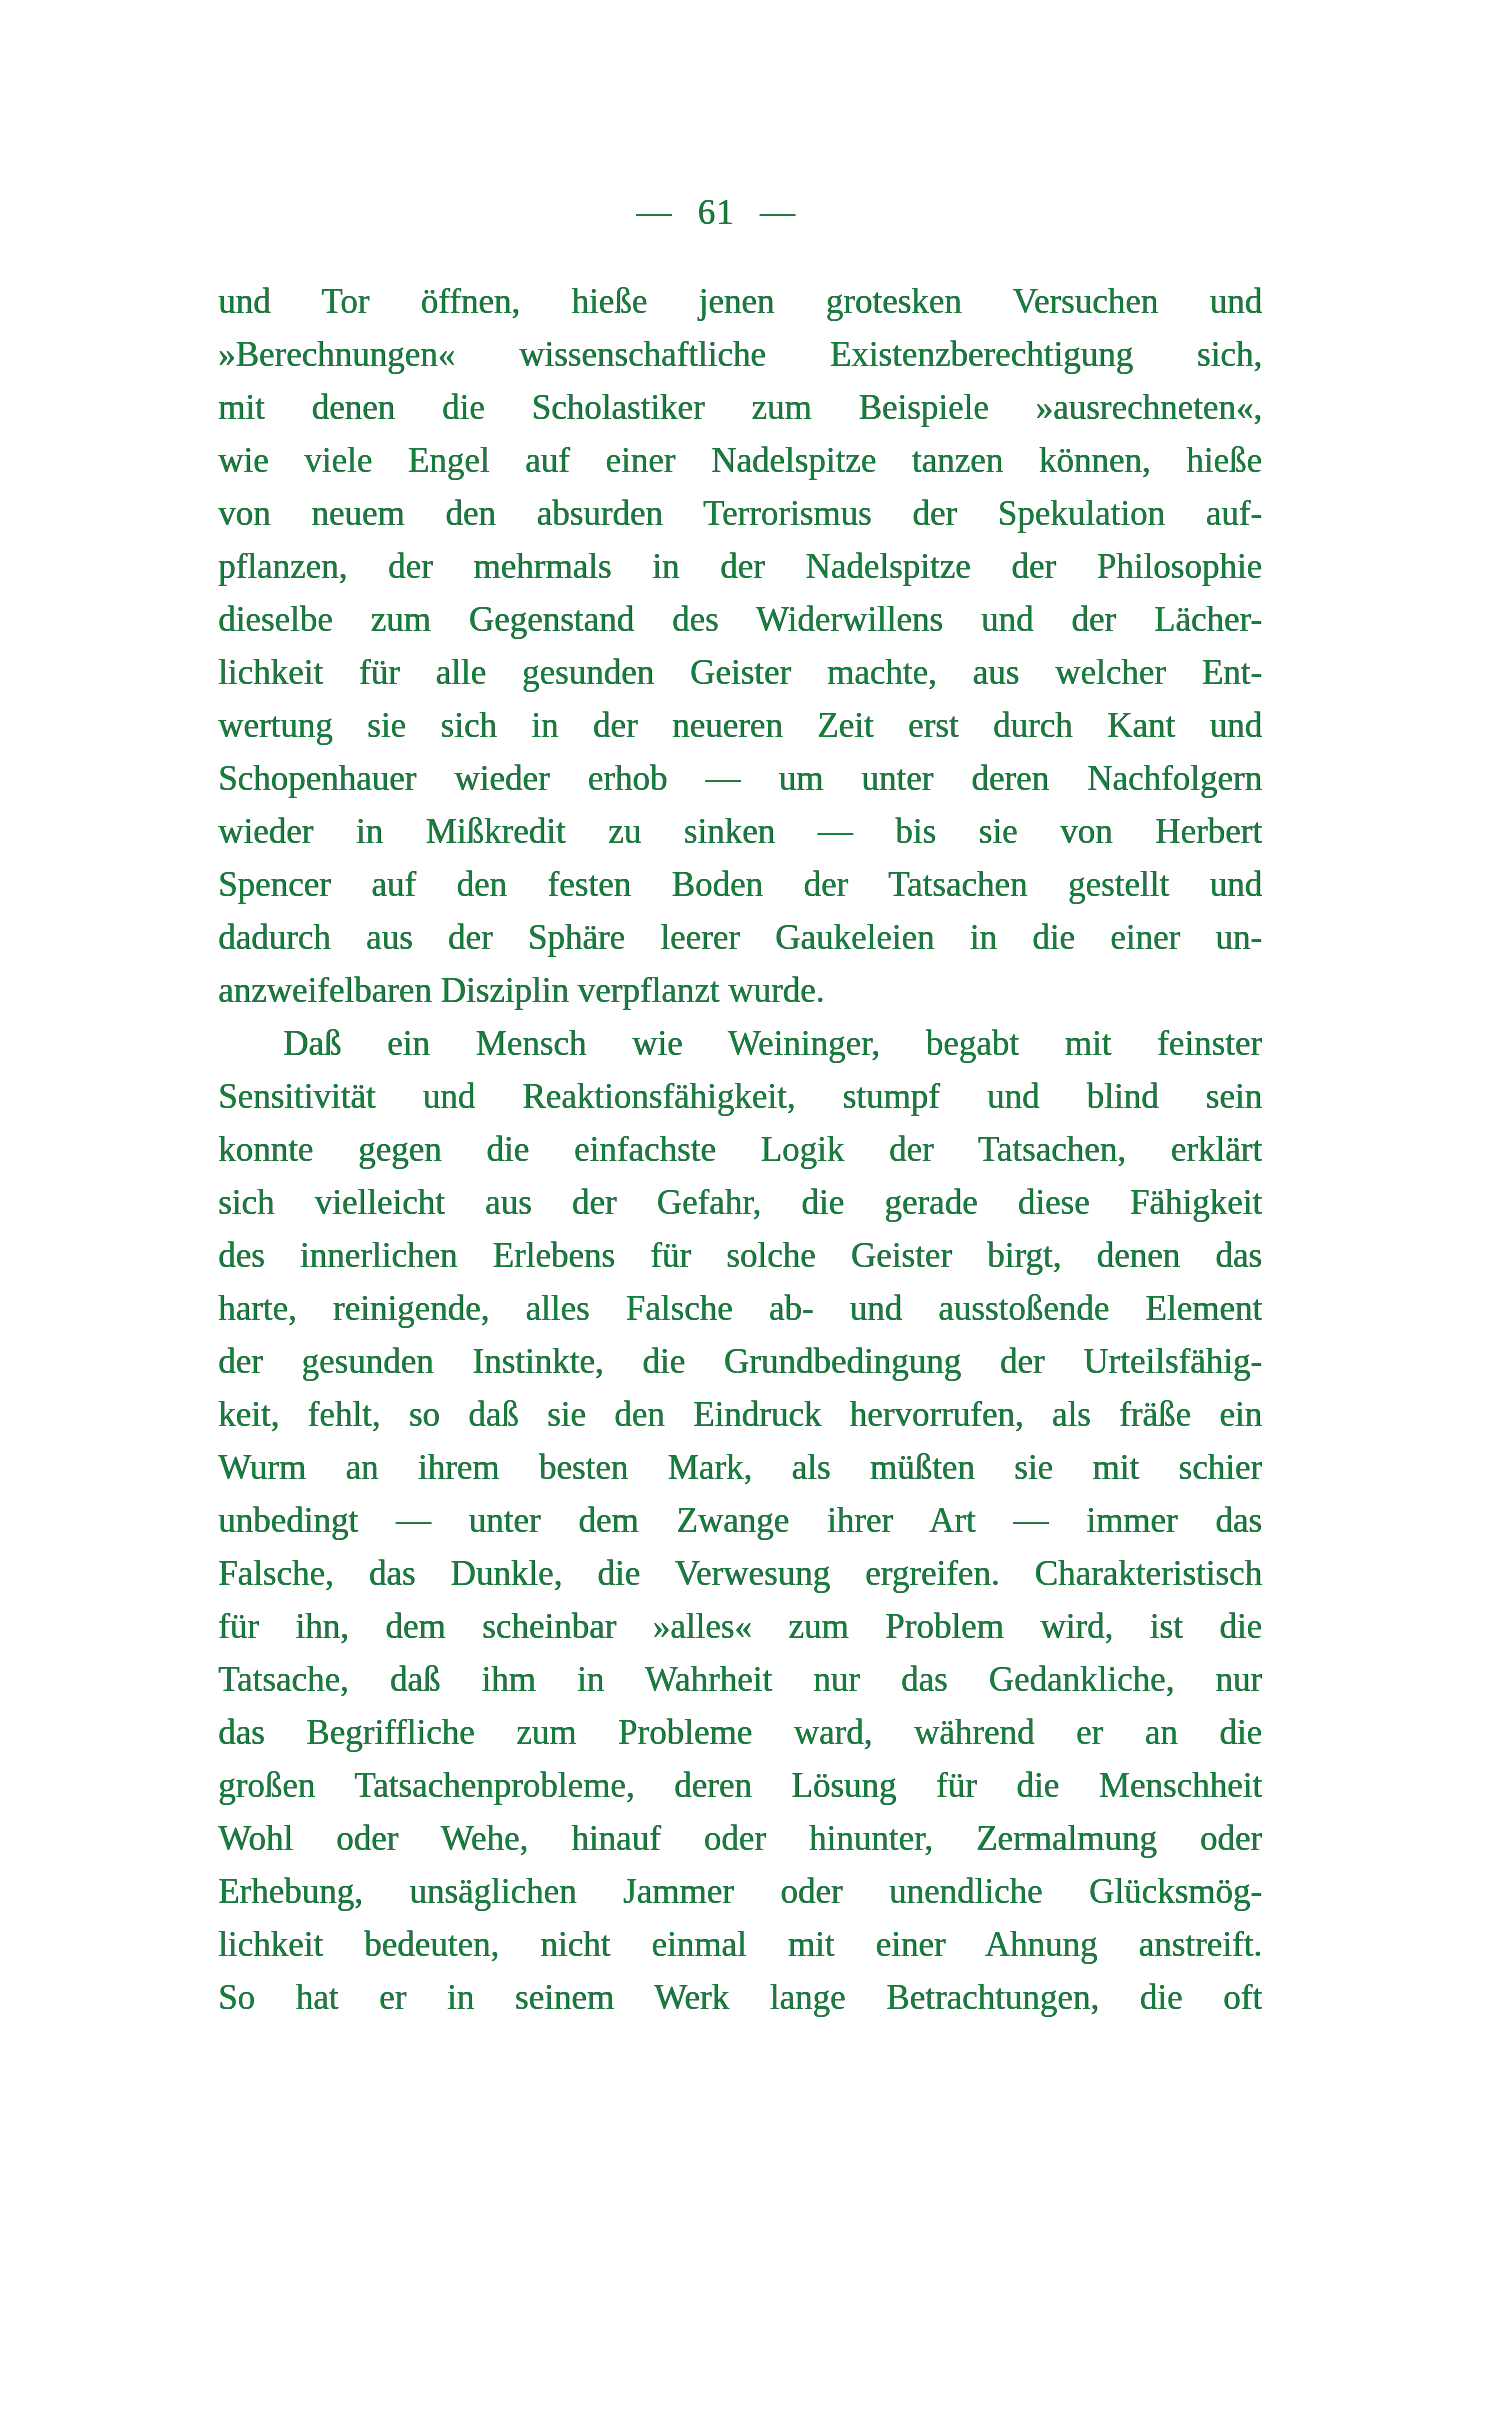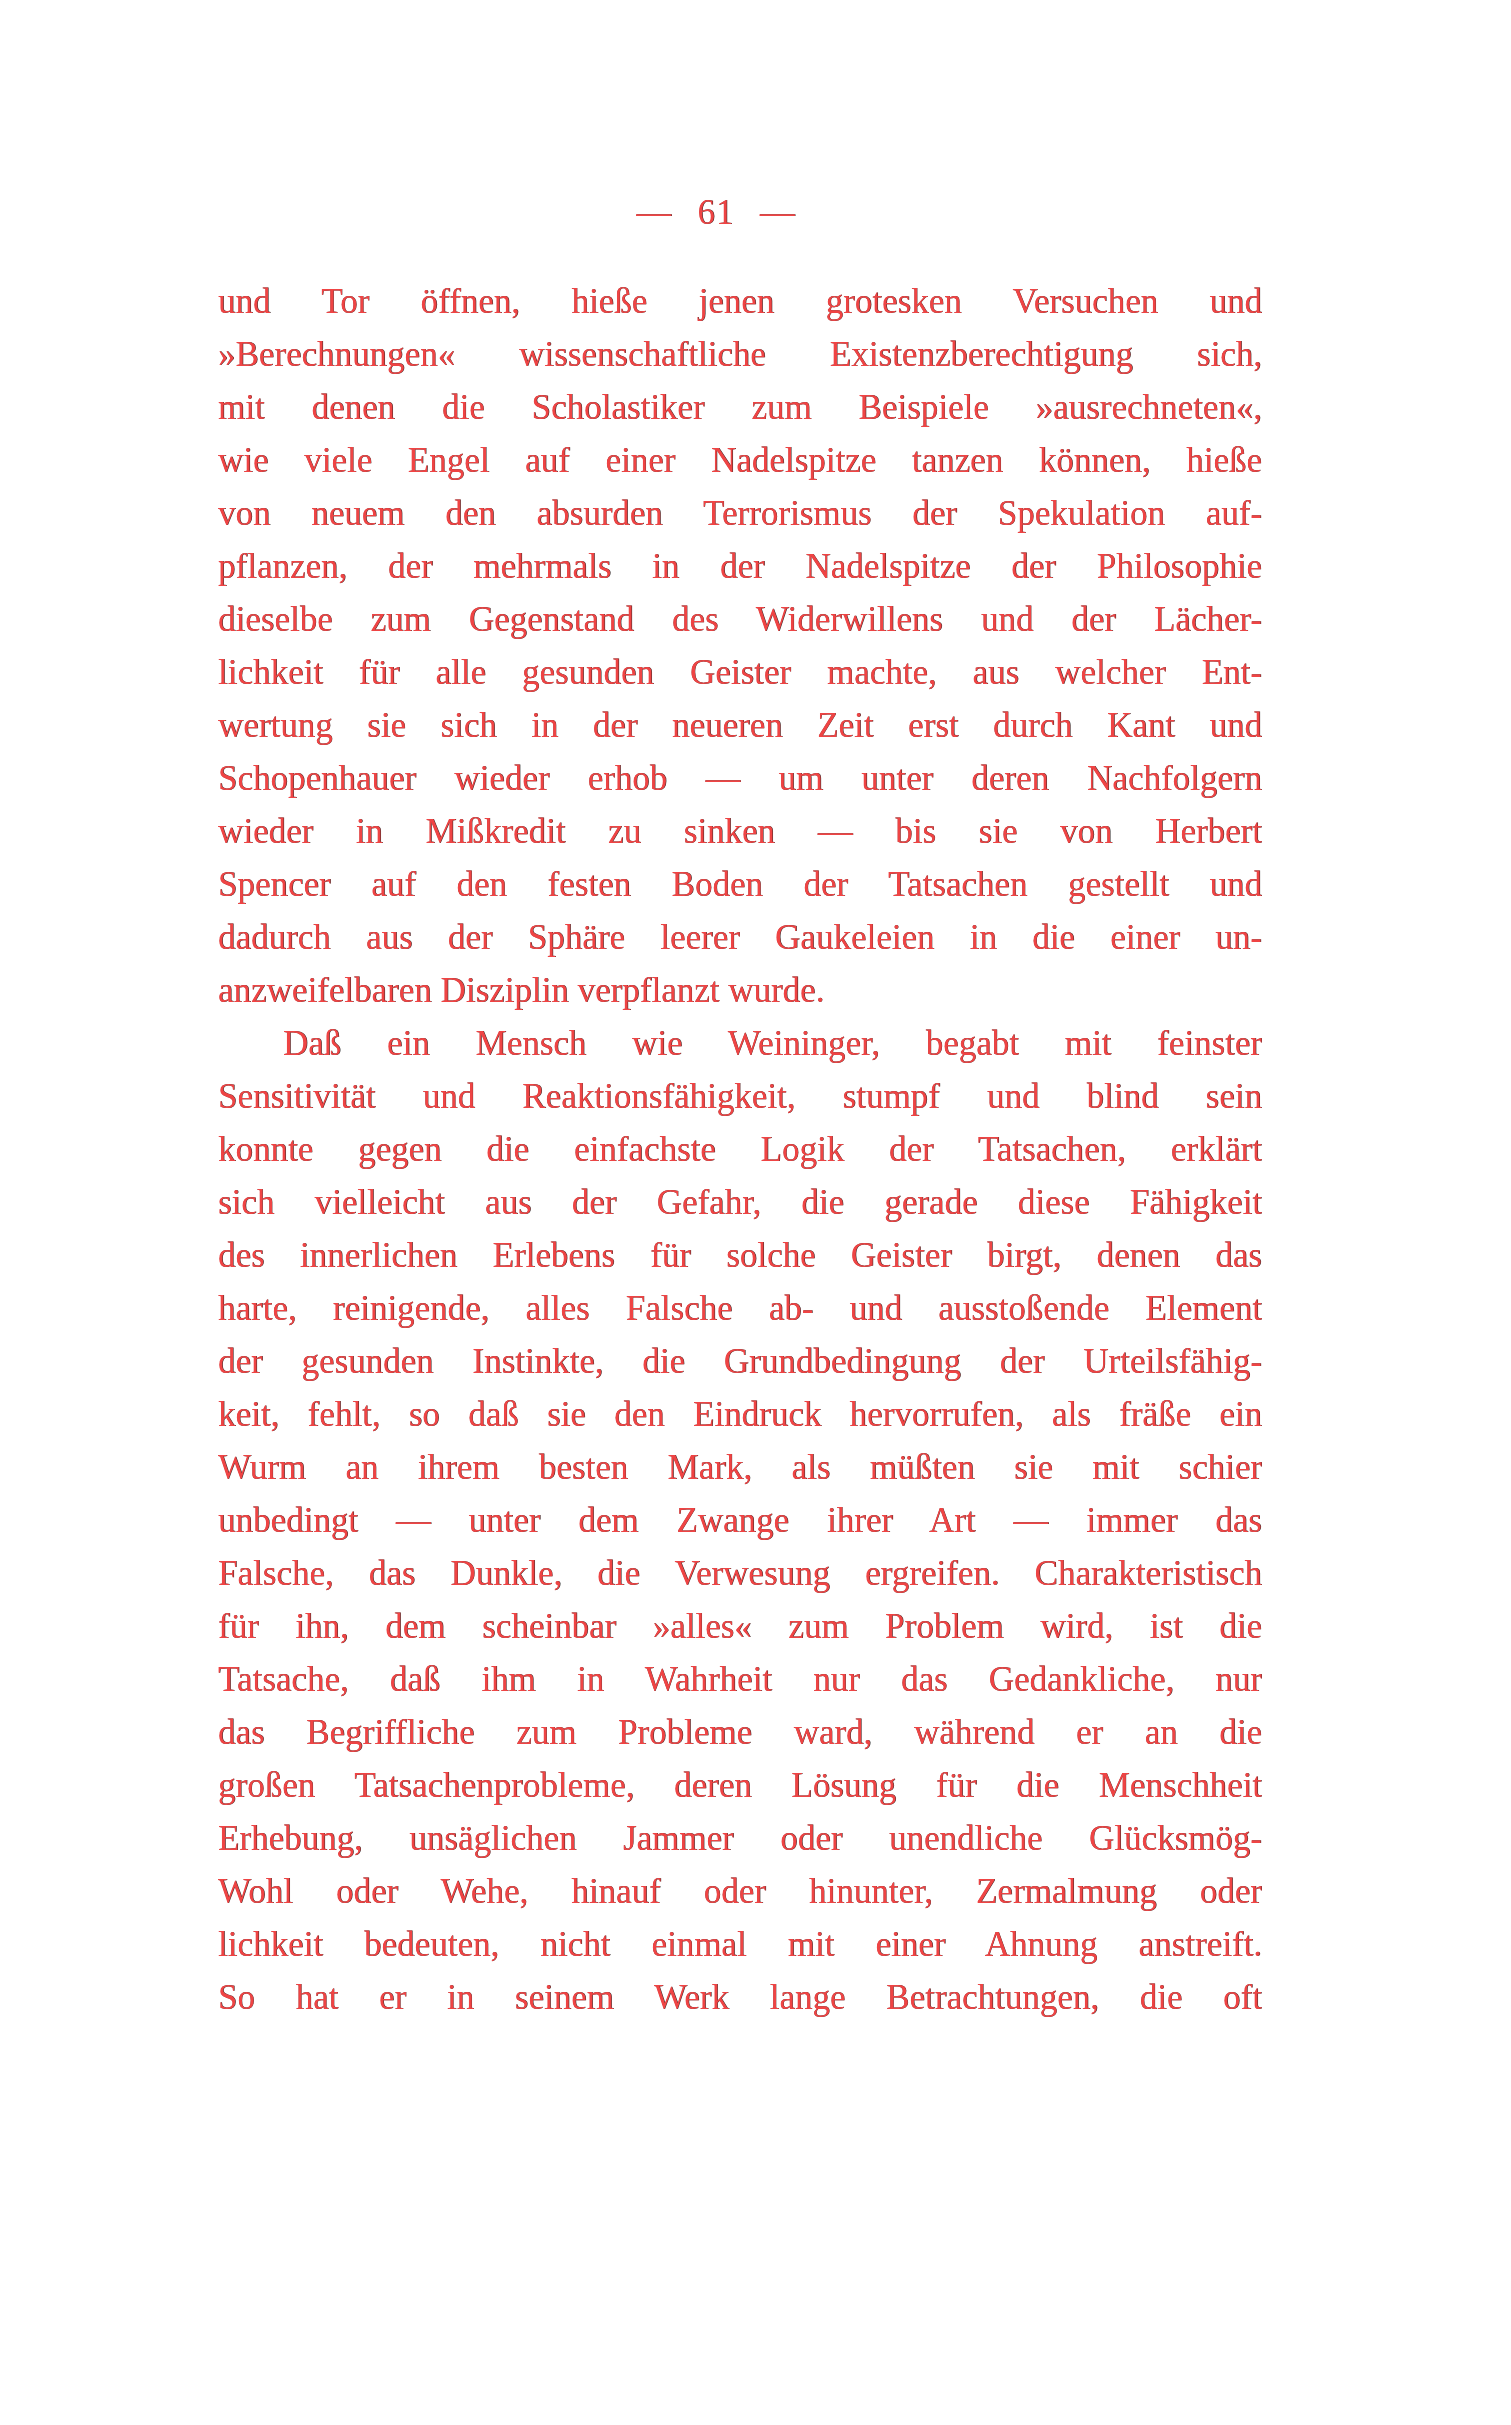--- a/index.html
+++ b/index.html
@@ -7,21 +7,21 @@
     padding: 0;
     background: #ffffff;
   }
   .page {
     position: relative;
     width: 1511px;
     height: 2426px;
     background: #ffffff;
     overflow: hidden;
     font-family: "Liberation Serif", "DejaVu Serif", serif;
-    color: #ef4444;
+    color: #15803d;
   }
   .page-number {
     position: absolute;
     top: 193px;
     left: 170px;
     width: 1092px;
     text-align: center;
     font-size: 35px;
     line-height: 40px;
     word-spacing: 0.45em;
@@ -84,20 +84,20 @@
         <div class="line">harte, reinigende, alles Falsche ab- und ausstoßende Element</div>
         <div class="line">der gesunden Instinkte, die Grundbedingung der Urteilsfähig-</div>
         <div class="line">keit, fehlt, so daß sie den Eindruck hervorrufen, als fräße ein</div>
         <div class="line">Wurm an ihrem besten Mark, als müßten sie mit schier</div>
         <div class="line">unbedingt — unter dem Zwange ihrer Art — immer das</div>
         <div class="line">Falsche, das Dunkle, die Verwesung ergreifen. Charakteristisch</div>
         <div class="line">für ihn, dem scheinbar »alles« zum Problem wird, ist die</div>
         <div class="line">Tatsache, daß ihm in Wahrheit nur das Gedankliche, nur</div>
         <div class="line">das Begriffliche zum Probleme ward, während er an die</div>
         <div class="line">großen Tatsachenprobleme, deren Lösung für die Menschheit</div>
+        <div class="line">Wohl oder Wehe, hinauf oder hinunter, Zermalmung oder</div>
         <div class="line">Erhebung, unsäglichen Jammer oder unendliche Glücksmög-</div>
-        <div class="line">Wohl oder Wehe, hinauf oder hinunter, Zermalmung oder</div>
         <div class="line">lichkeit bedeuten, nicht einmal mit einer Ahnung anstreift.</div>
         <div class="line">So hat er in seinem Werk lange Betrachtungen, die oft</div>
       </div>
     </div>
 </div>
 
 
 </body></html>

